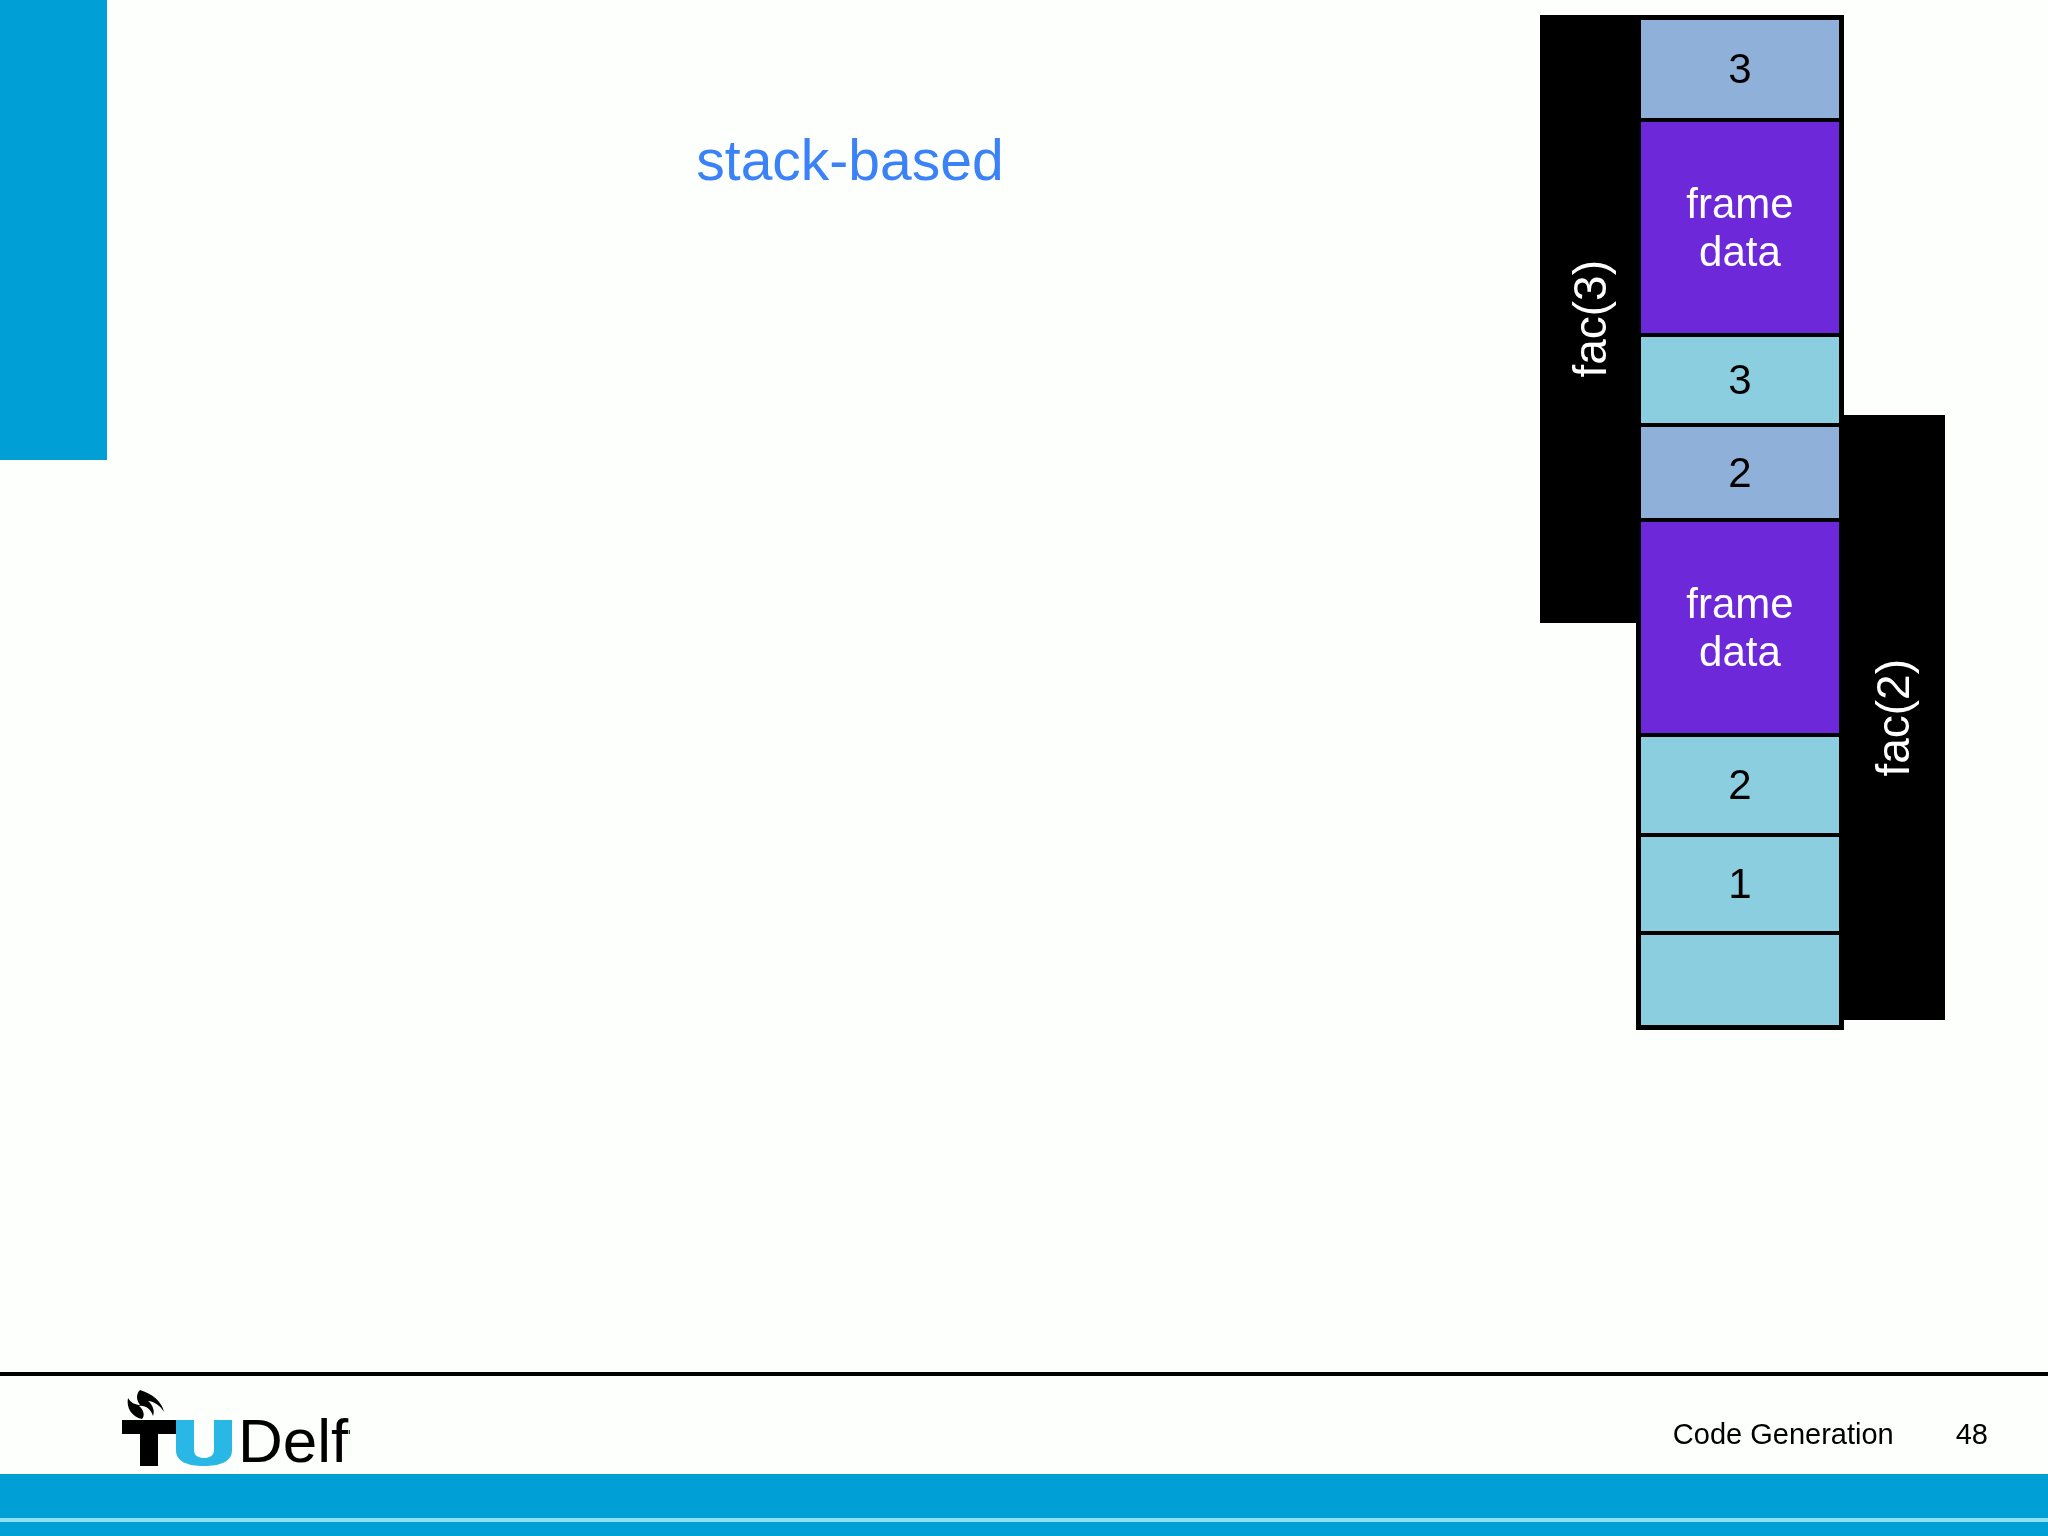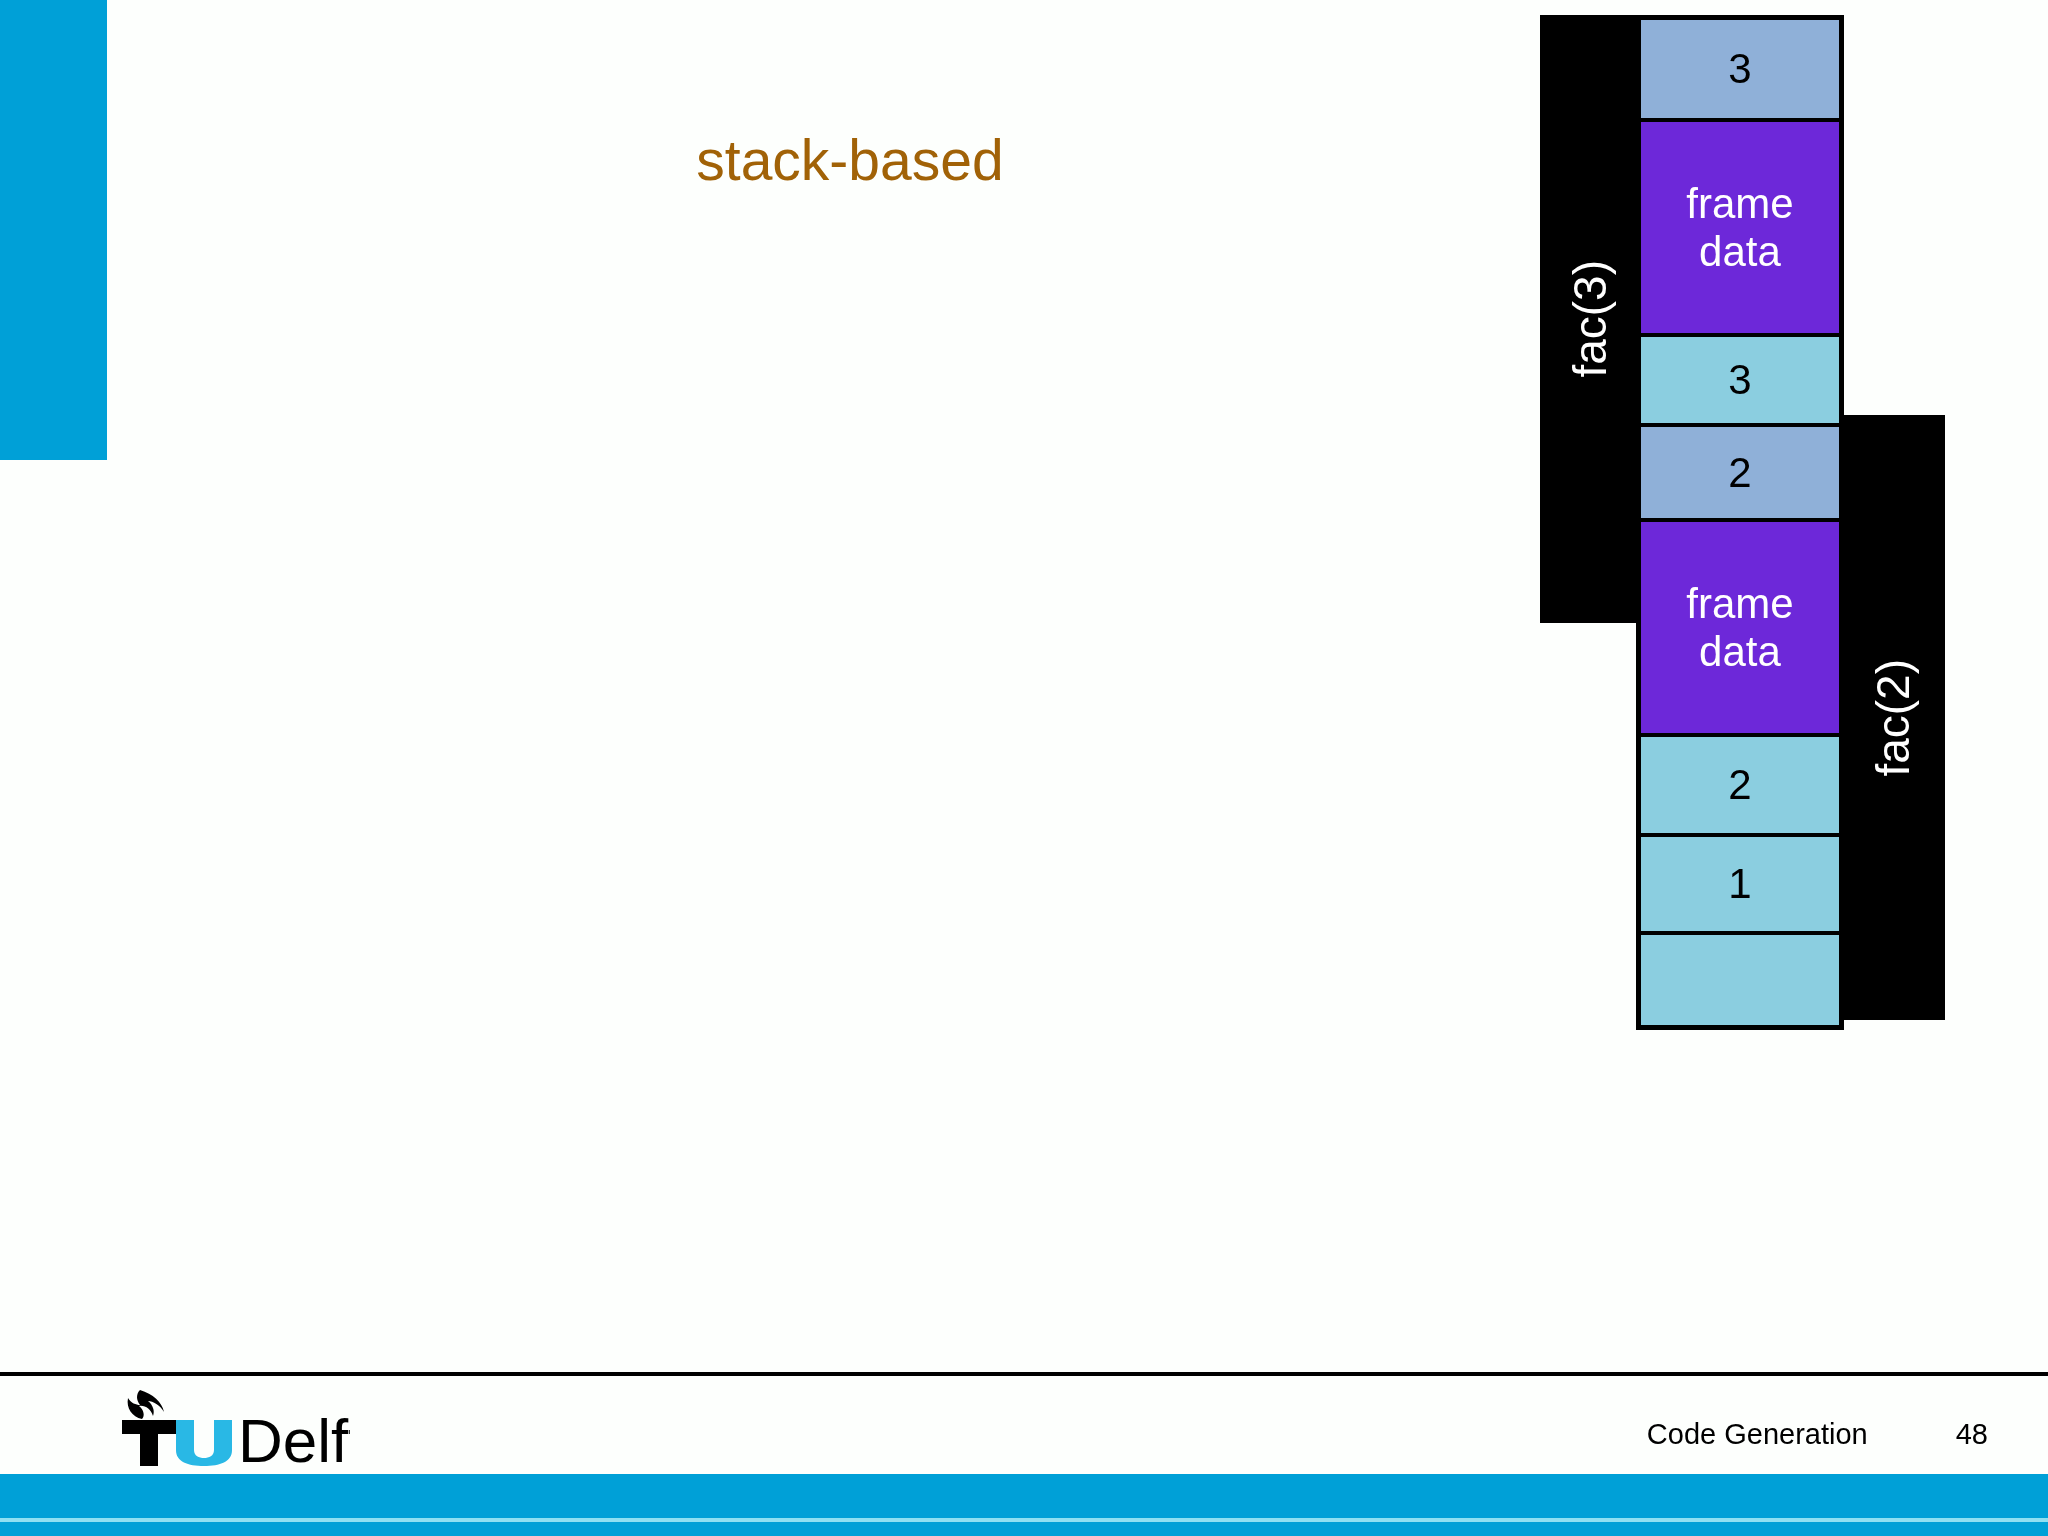--- a/index.html
+++ b/index.html
@@ -38,21 +38,21 @@
     font-size: 78px;
     line-height: 1.0;
     color: #000000;
     font-weight: 400;
     letter-spacing: -0.5px;
   }
   #slide-subtitle {
     margin-top: 42px;
     font-size: 57px;
     line-height: 1.0;
-    color: #a16207;
+    color: #3b82f6;
     font-weight: 400;
   }
 
   
   #stack-diagram {
     position: absolute;
     left: 1540px;
     top: 0px;
     width: 508px;
     height: 1040px;
@@ -153,21 +153,21 @@
     align-items: flex-end;
   }
   #tudelft-logo svg { display: block; }
 
   #footer-meta {
     position: absolute;
     right: 60px;
     top: 1418px;
     display: flex;
     align-items: flex-end;
-    gap: 88px;
+    gap: 62px;
     font-size: 29px;
     color: #000000;
   }
 </style>
 </head>
 <body>
 
 <div id="accent-bar"></div>
 
 <div id="title-block">

